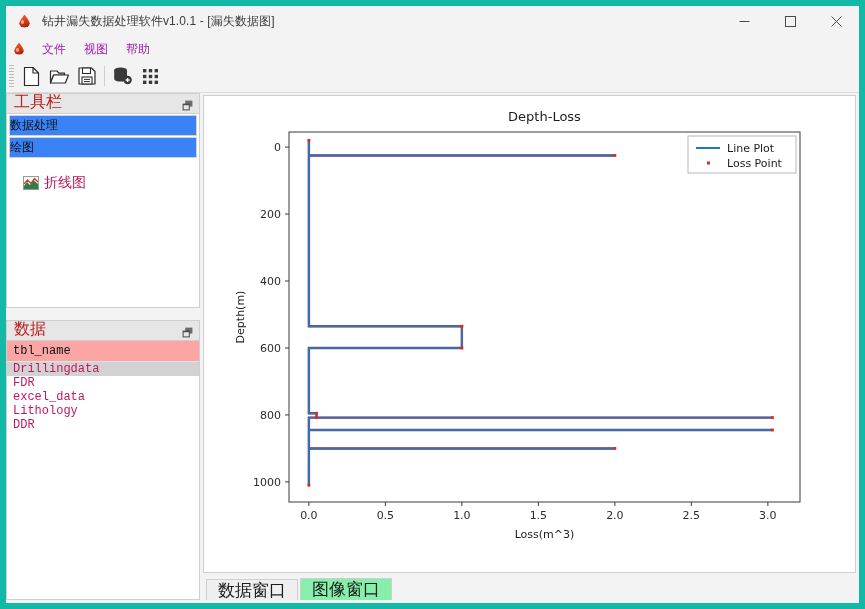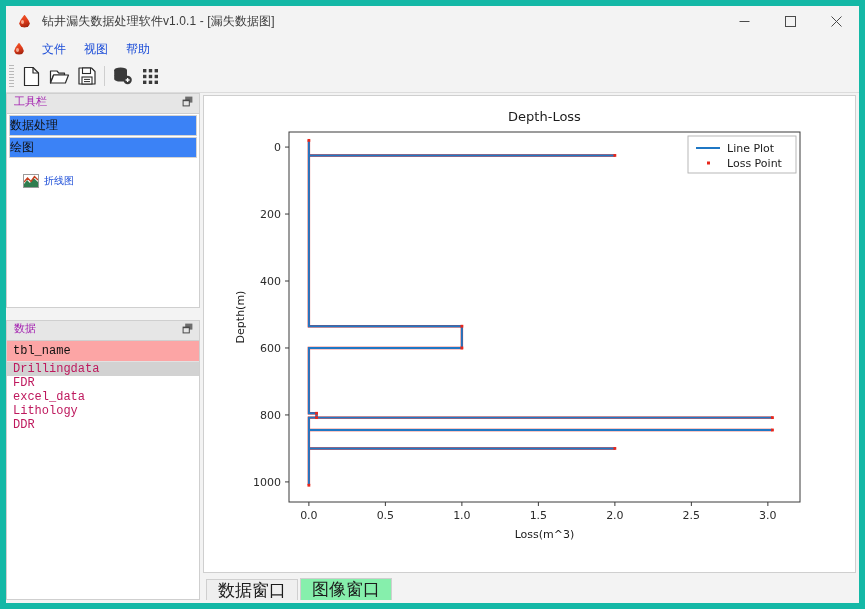--- a/index.html
+++ b/index.html
@@ -48,21 +48,21 @@
   .win-btn svg{display:block;}
 
   
   .menubar{
     height:22px;flex:0 0 22px;background:#f3f3f3;
     display:flex;align-items:center;padding-left:4px;
   }
   .menu-app-icon{width:15px;height:15px;position:relative;margin:0 6px 0 2px;flex:0 0 15px;}
   .menu-app-icon .droplet{left:2px;top:1px;width:10px;height:12px;}
   .menu-item{
-    padding:2px 9px;font-size:12px;color:#1d4ed8;cursor:default;border-radius:2px;
+    padding:2px 9px;font-size:12px;color:#a21caf;cursor:default;border-radius:2px;
   }
 
   
   .toolbar{
     height:32px;flex:0 0 32px;background:#f3f3f3;
     display:flex;align-items:center;
     border-bottom:1px solid #dcdcdc;
   }
   .tb-grip{
     width:5px;height:22px;margin-left:3px;margin-right:3px;
@@ -83,38 +83,38 @@
     width:194px;flex:0 0 194px;display:flex;flex-direction:column;
     background:#f3f3f3;
   }
   .dock{
     background:#f3f3f3;display:flex;flex-direction:column;min-height:0;
     border:1px solid #cfcfcf;box-sizing:border-box;
   }
   .dock-title{
     height:19px;flex:0 0 19px;background:#e6e6e6;
     border-bottom:1px solid #cfcfcf;
-    display:flex;align-items:flex-start;padding:0 4px 0 7px;
-    font-size:11px;color:#a21caf;
+    display:flex;align-items:flex-end;padding:0 4px 0 7px;
+    font-size:16px;color:#b91c1c;
   }
   .dock-title .dt-label{flex:1 1 auto;}
   .float-btn{
     width:16px;height:15px;display:flex;align-items:center;justify-content:center;
     color:#444;
   }
   .dock-body{flex:1 1 auto;background:#fff;overflow:hidden;min-height:0;}
 
   .grp-header{
     height:21px;display:flex;align-items:center;padding-left:0;
     font-size:12px;color:#111;background:#3b82f6;
     border:1px solid #d3d3d3;margin:1px 2px 0 2px;box-sizing:border-box;
   }
   .grp-content{padding:14px 0 0 12px;}
   .plot-entry{display:flex;align-items:center;gap:5px;padding:2px 4px;width:max-content;}
-  .plot-entry .label{font-size:10px;color:#1d4ed8;}
+  .plot-entry .label{font-size:14px;color:#be185d;}
   .chart-glyph{width:16px;height:14px;position:relative;flex:0 0 16px;
     border:1px solid #9a9a9a;background:#fff;box-sizing:border-box;overflow:hidden;}
   .chart-glyph svg{position:absolute;left:0;top:0;}
 
   
   .list-head{
     height:20px;display:flex;align-items:center;padding-left:6px;
     font-family:"Liberation Mono","DejaVu Sans Mono",monospace;font-size:12px;color:#111;
     background:#fca5a5;border-bottom:1px solid #e2e2e2;
   }

